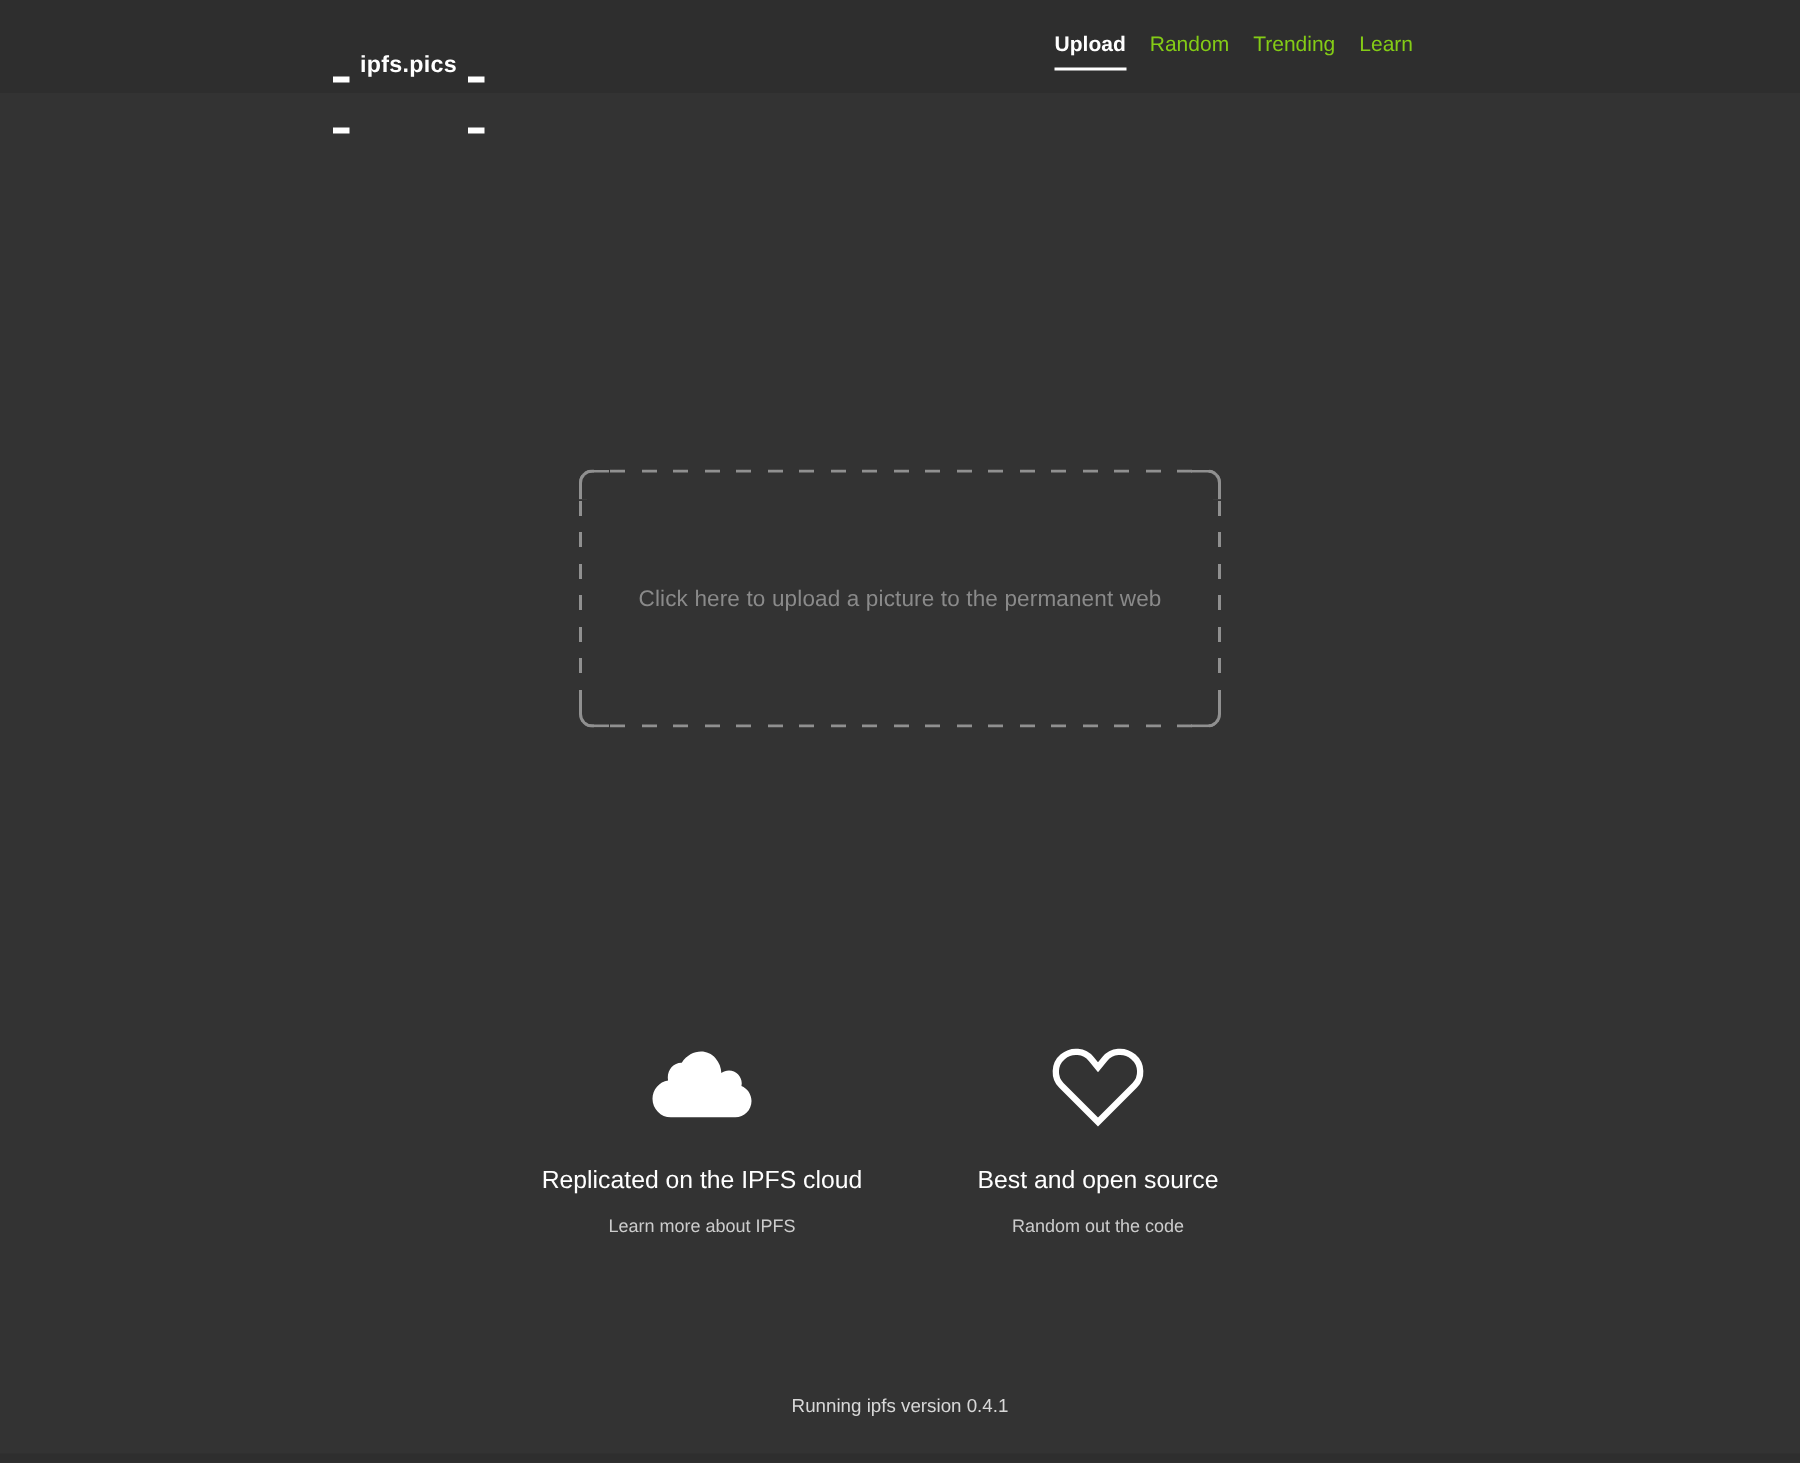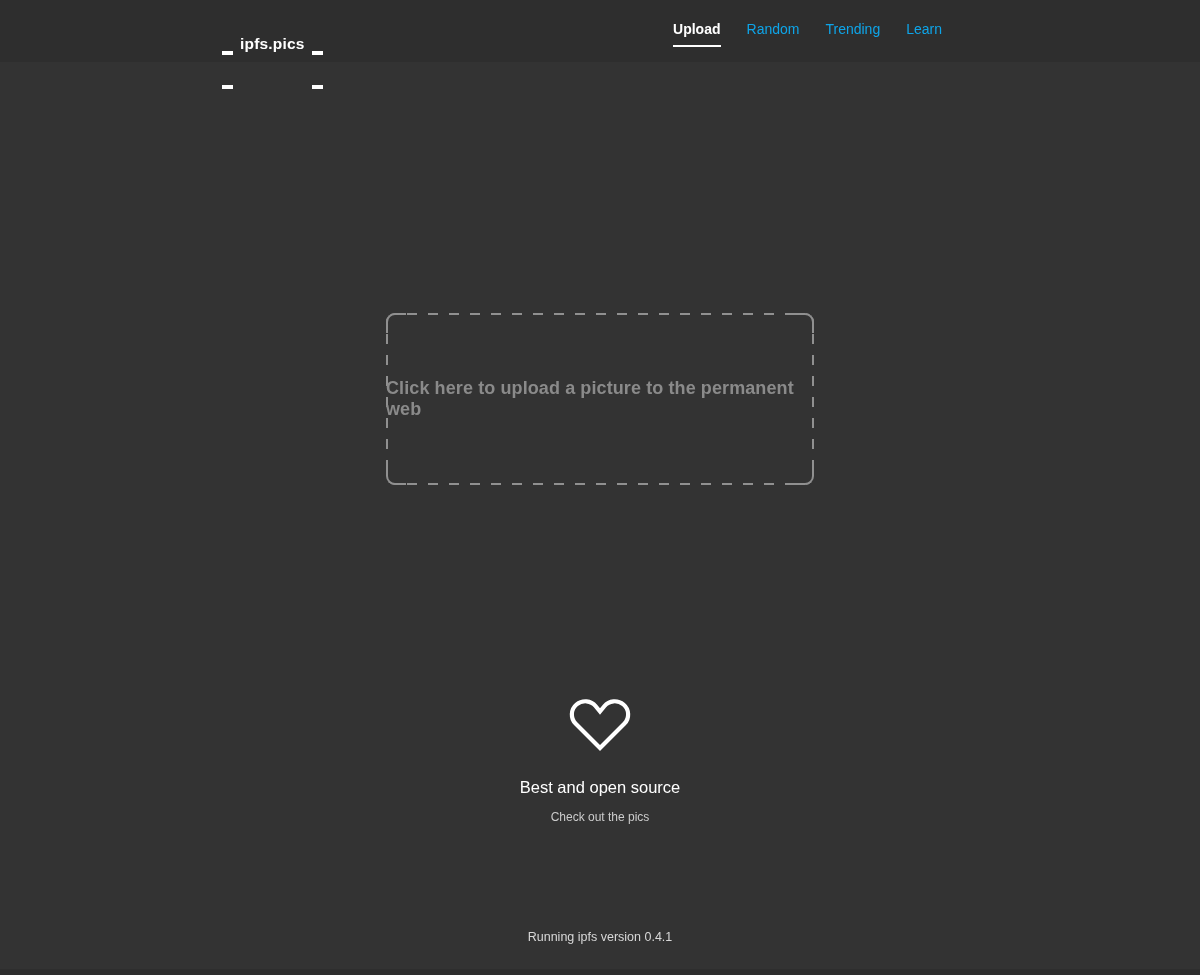--- a/index.html
+++ b/index.html
@@ -67,25 +67,25 @@
     padding: 0 5px;
     line-height: 1;
   }
 
   .nav {
     position: absolute;
     right: 258px;
     top: 21px;
     display: flex;
     align-items: flex-end;
-    gap: 26px;
+    gap: 16px;
   }
   .nav-item {
     font-size: 14px;
-    color: #0ea5e9;
+    color: #84cc16;
     text-decoration: none;
     padding-bottom: 9px;
     line-height: 1.2;
     position: relative;
     white-space: nowrap;
     cursor: pointer;
   }
   .nav-item.active {
     color: #ffffff;
     font-weight: bold;
@@ -161,22 +161,22 @@
     left: 0; bottom: 0;
     border-right: none; border-top: none;
     border-bottom-left-radius: 9px;
   }
   .dropzone-corners span.br {
     right: 0; bottom: 0;
     border-left: none; border-top: none;
     border-bottom-right-radius: 9px;
   }
   .dropzone-label {
-    font-size: 18px;
-    font-weight: bold;
+    font-size: 15px;
+    font-weight: normal;
     color: #8a8a8a;
     letter-spacing: 0.1px;
     z-index: 1;
   }
 
   
   .features {
     position: absolute;
     left: 0;
     right: 0;
@@ -258,29 +258,41 @@
         <span class="tr"></span>
         <span class="bl"></span>
         <span class="br"></span>
     </div>
     <div class="dropzone-label">Click here to upload a picture to the permanent web</div>
   </div>
 </div>
 
 <div class="features">
 
+  <div class="feature">
+    <div class="feature-icon">
+      <svg width="72" height="56" viewBox="0 0 72 56" aria-hidden="true">
+        <path fill="#ffffff" d="M22.5 12.5C28 4 39 2.5 45 9.5c2.5 2.9 3.8 6.4 3.9 9.9
+          1.4-1.1 3.2-1.8 5.1-1.8 4.7 0 8.5 3.9 8.5 8.6 0 0.6-0.1 1.2-0.2 1.8
+          3.9 1.6 6.7 5.5 6.7 10 0 6-4.8 10.9-10.8 10.9H15.2C8.5 48.9 3 43.3 3 36.5
+          c0-6.2 4.5-11.3 10.4-12.2-0.1-0.6-0.2-1.3-0.2-2 0-5.5 4.2-10 9.3-9.8z"></path>
+      </svg>
+    </div>
+    <div class="feature-title">Replicated on the IPFS cloud</div>
+    <a class="feature-sub">Learn more about IPFS</a>
+  </div>
 
   <div class="feature">
     <div class="feature-icon">
       <svg width="64" height="60" viewBox="0 0 64 60" aria-hidden="true">
         <path fill="none" stroke="#ffffff" stroke-width="4.2" stroke-linejoin="miter" d="M32 54 L7.5 29.5 C2.5 24.5 2.5 15.5 8.5 10.5 C14.5 5.5 23 6.5 27.5 12
              L32 17.5 L36.5 12 C41 6.5 49.5 5.5 55.5 10.5 C61.5 15.5 61.5 24.5 56.5 29.5 Z"></path>
       </svg>
     </div>
     <div class="feature-title">Best and open source</div>
-    <a class="feature-sub">Check out the pics</a>
+    <a class="feature-sub">Random out the code</a>
   </div>
 
 
 </div>
 
 <div class="footer">Running ipfs version 0.4.1</div>
 <div class="bottom-strip"></div>
 
 </body></html>

